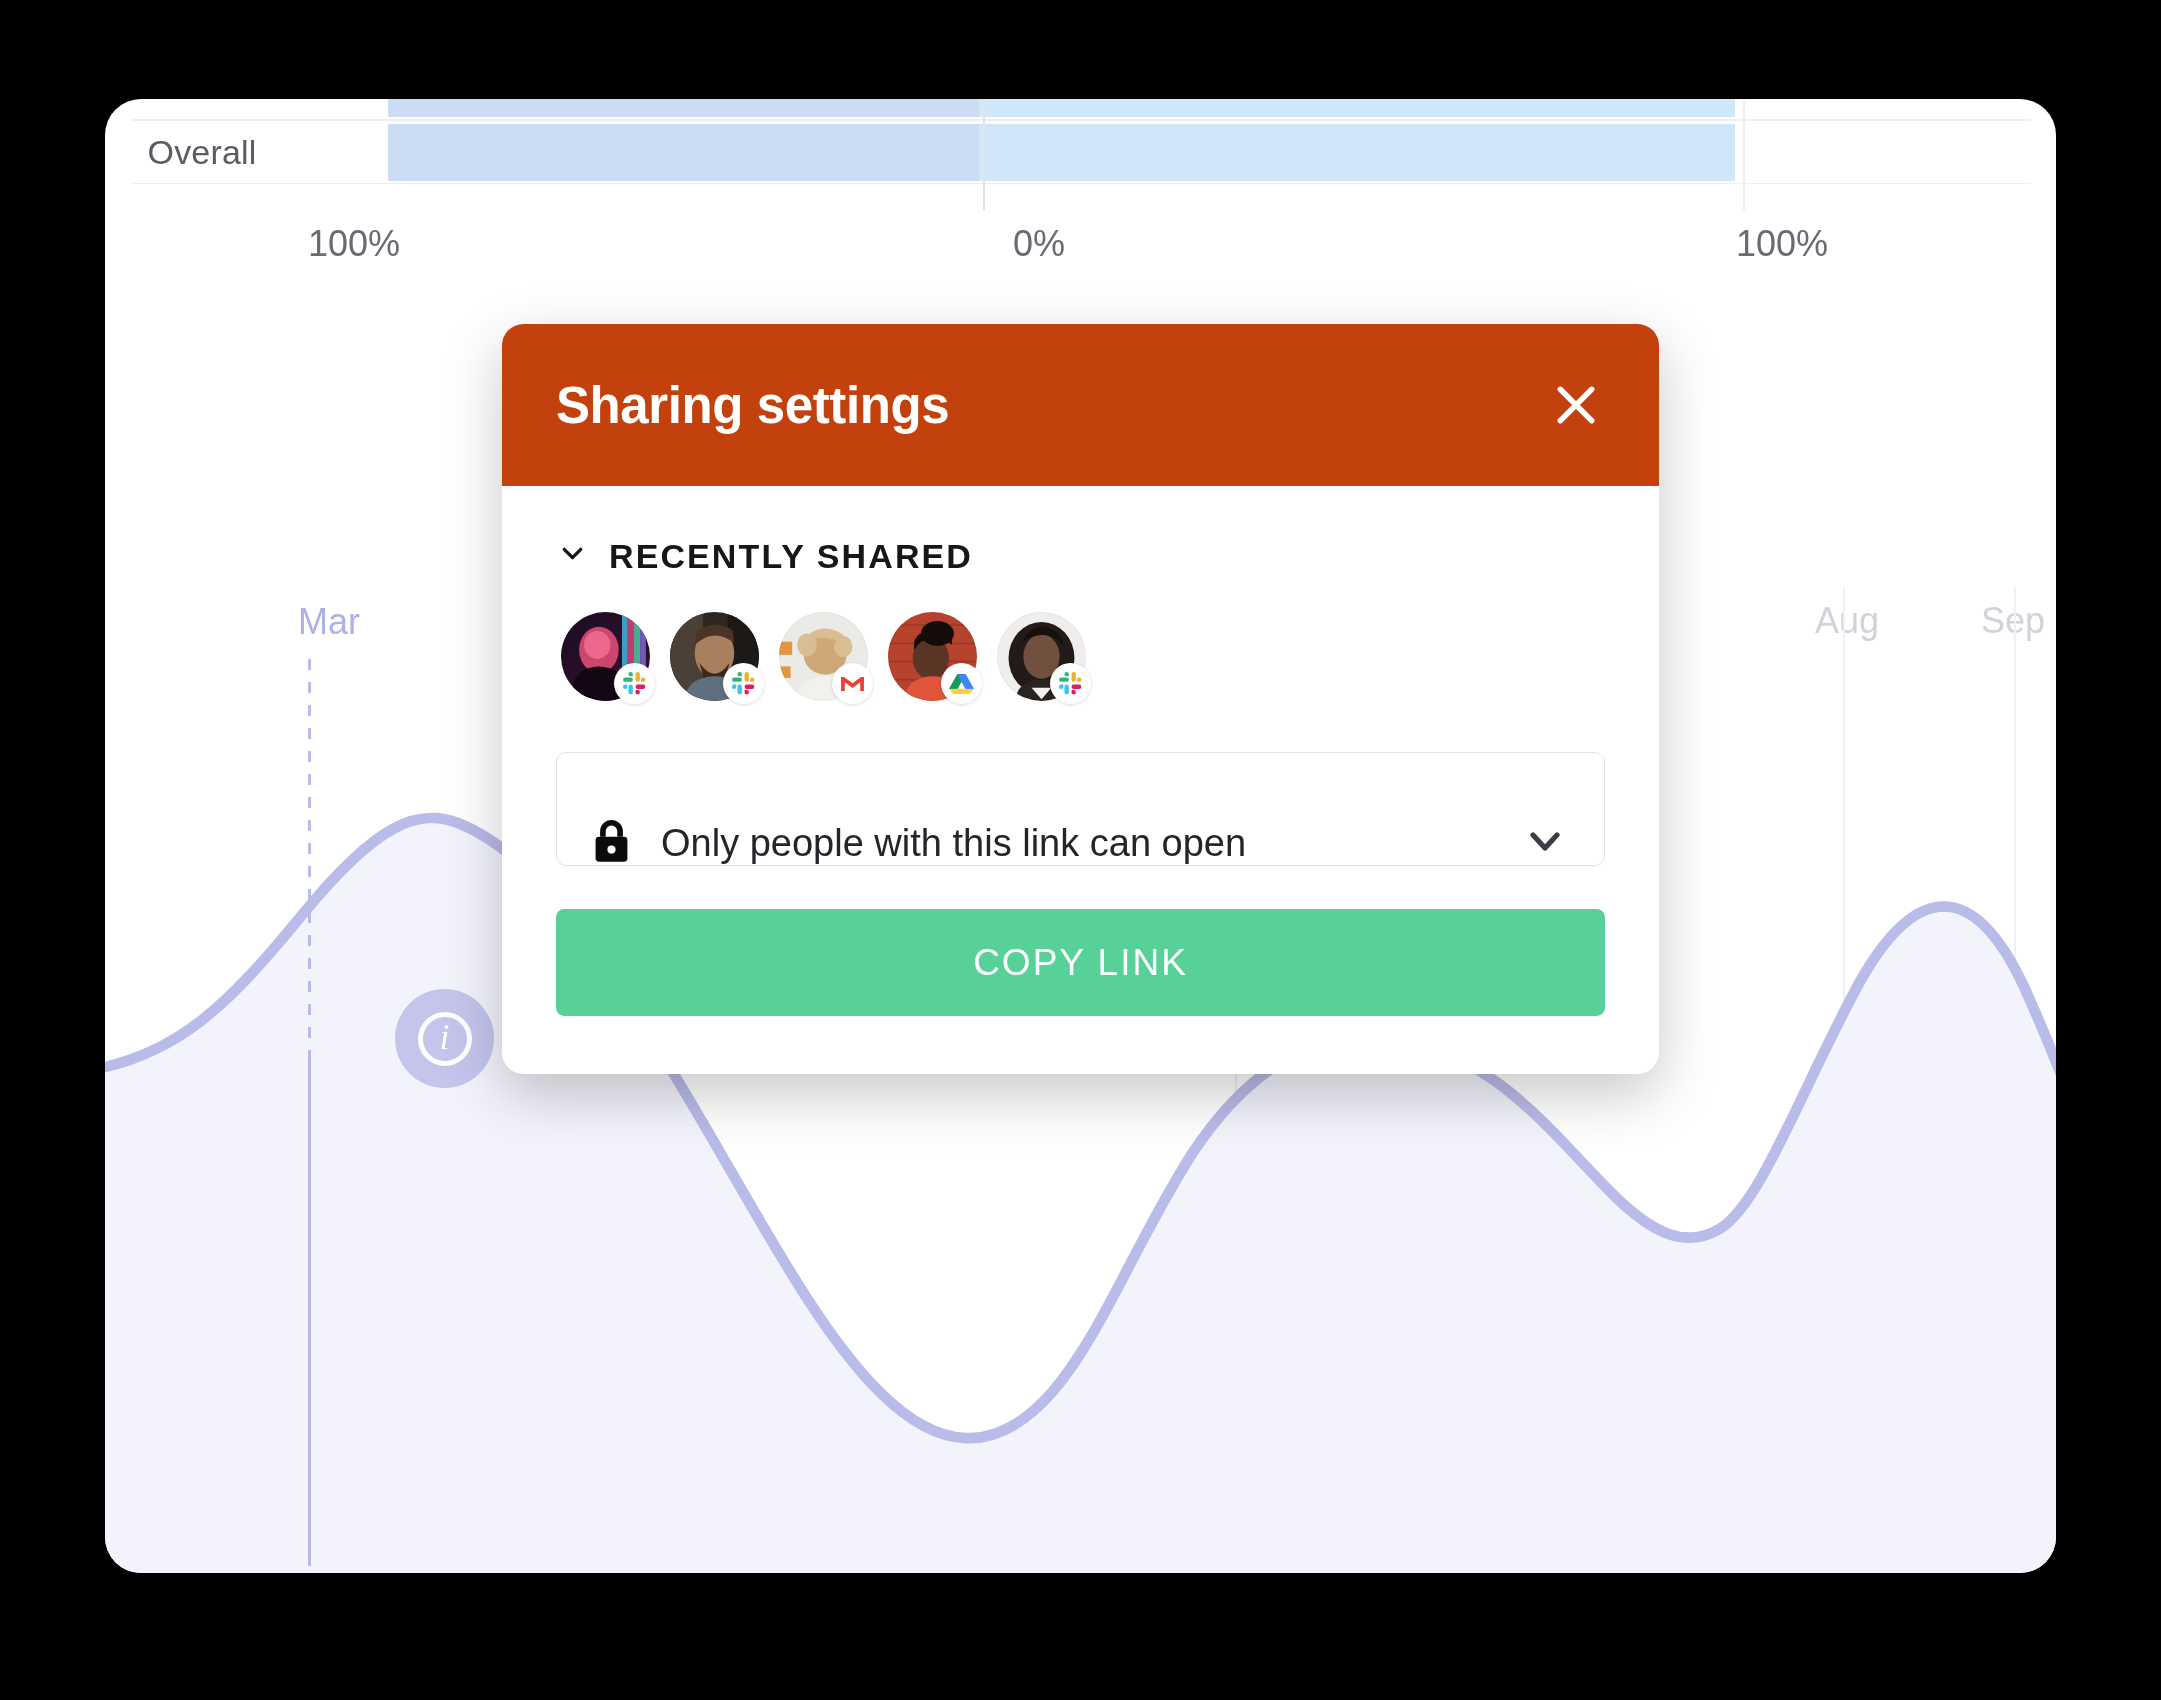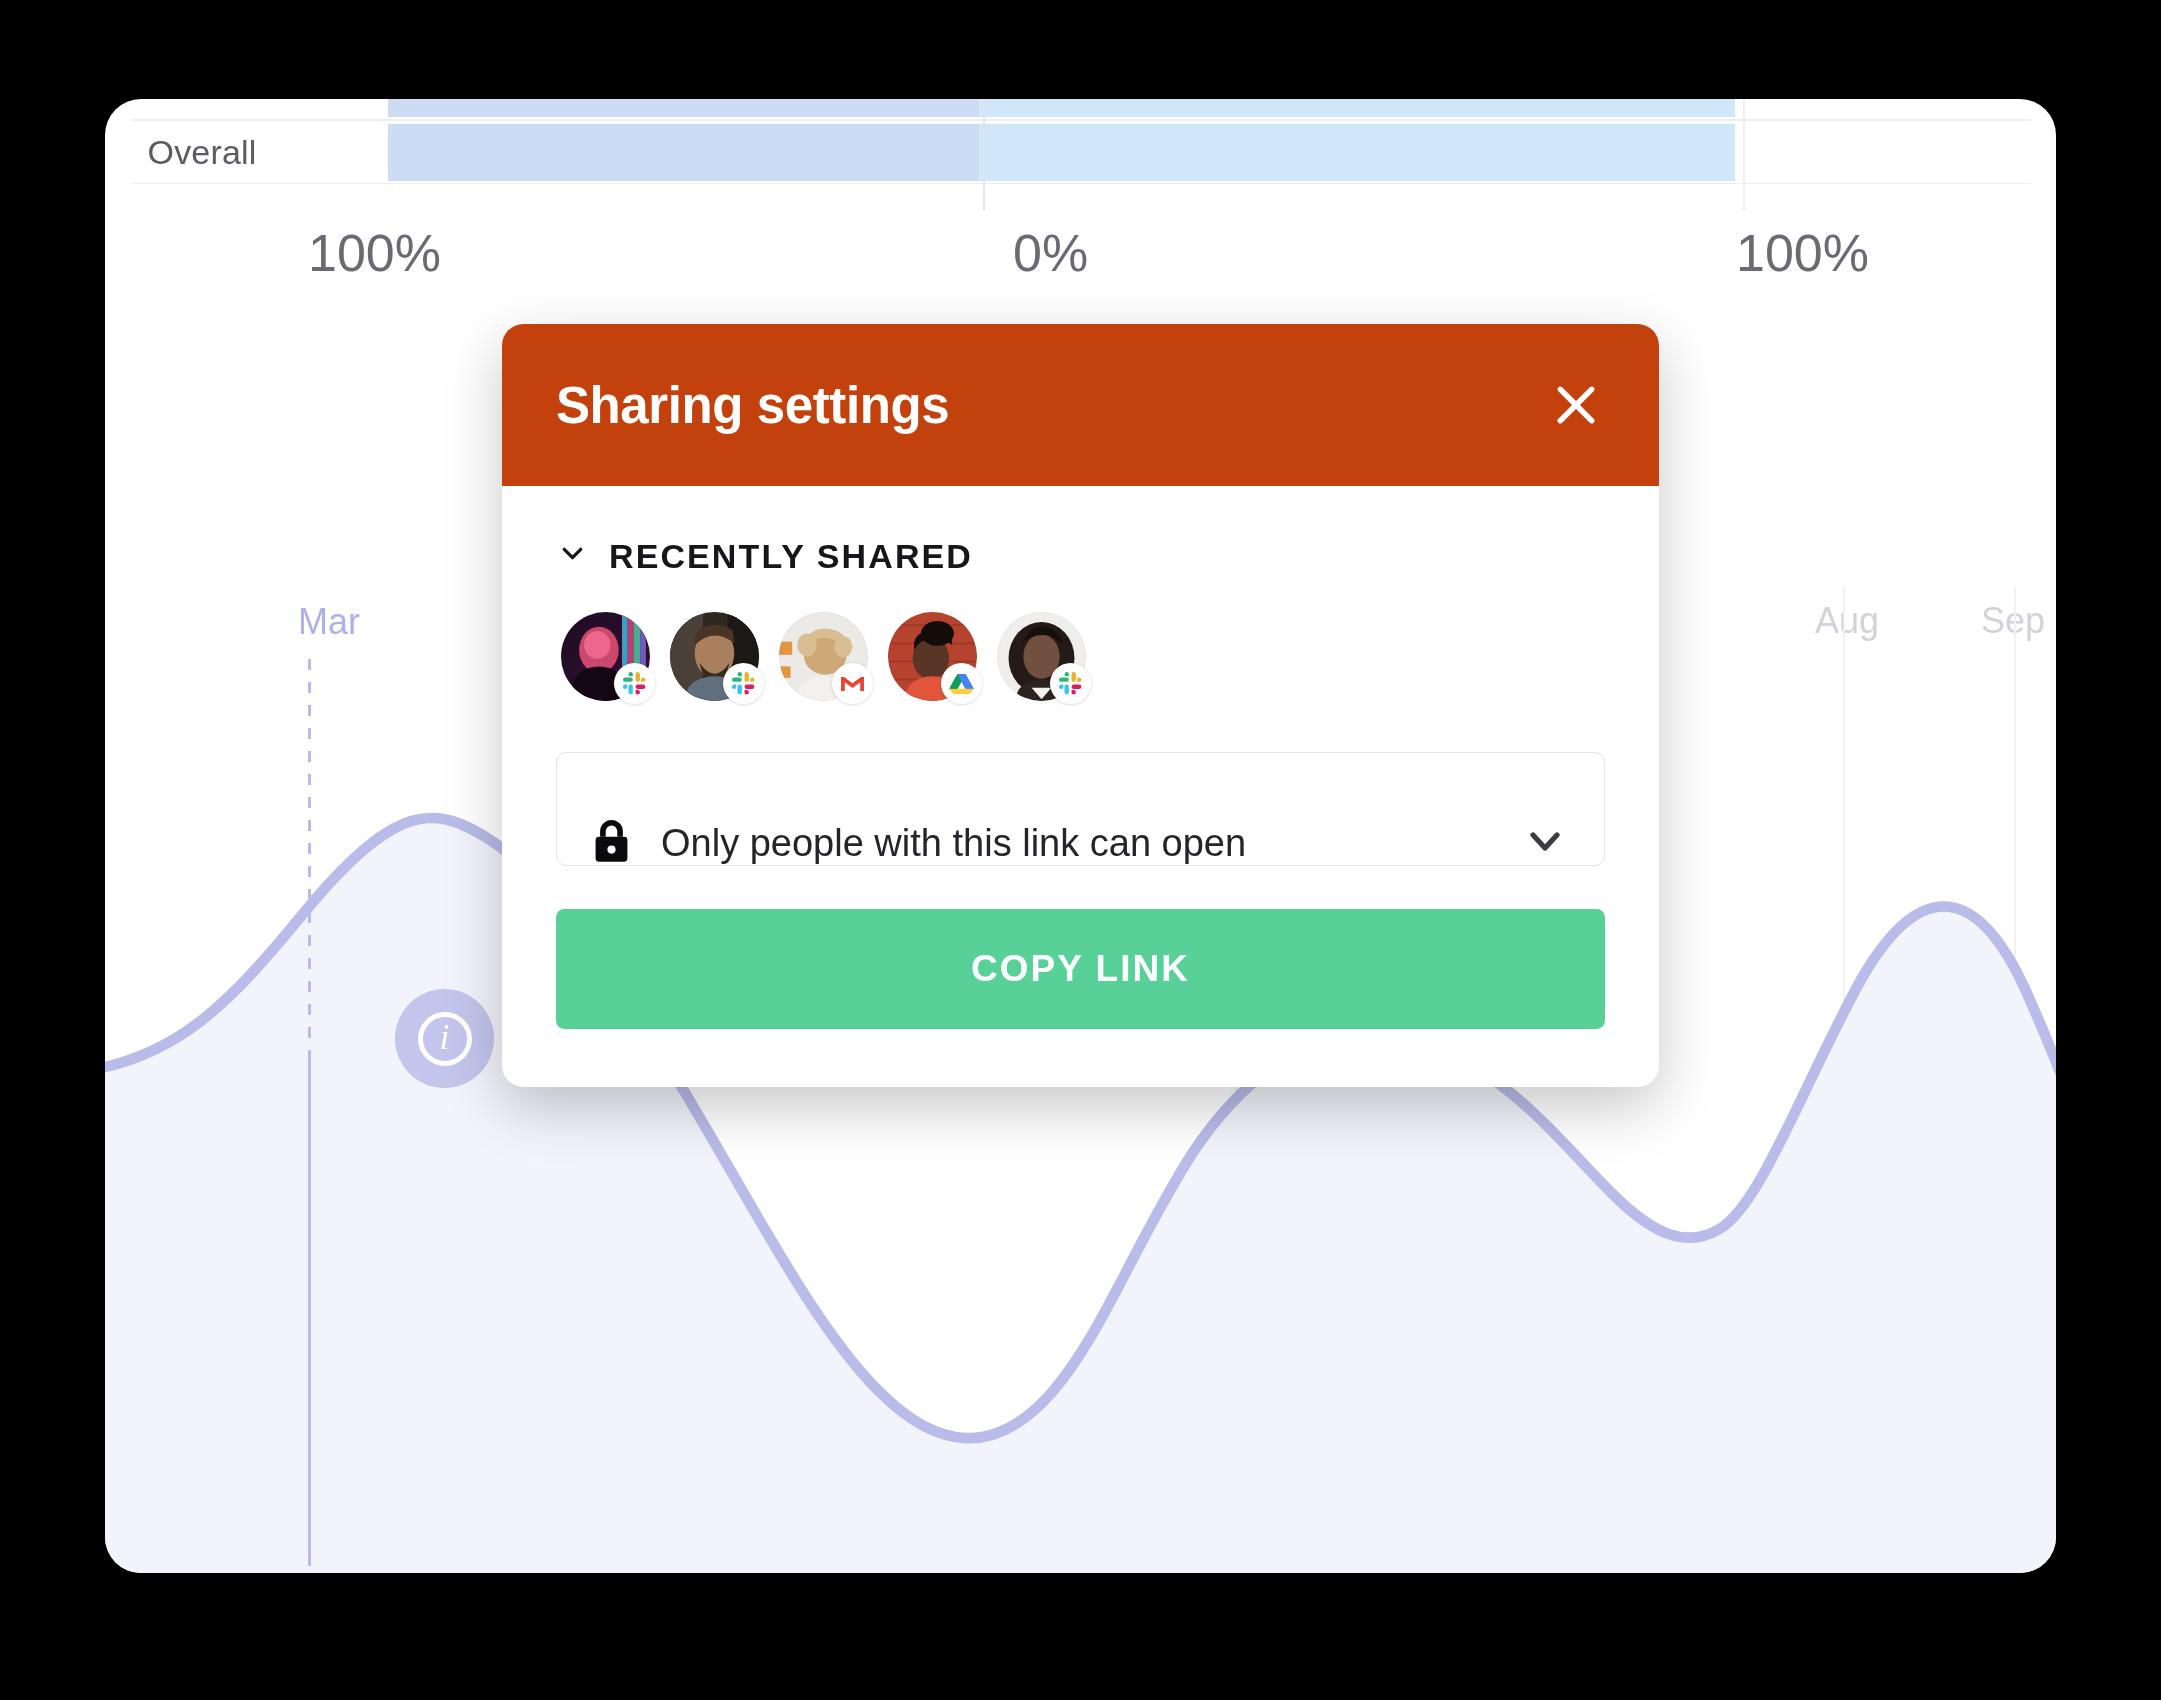--- a/index.html
+++ b/index.html
@@ -94,21 +94,21 @@
   }
 
   .axis-labels {
     position: absolute;
     left: 0; right: 0;
     top: 124px;
     height: 58px;
   }
   .axis-tick {
     position: absolute;
-    font-size: 52px;
+    font-size: 36px;
     color: #6a6a75;
     font-family: "Liberation Sans", sans-serif;
     white-space: nowrap;
   }
 
   
   .month-label {
     position: absolute;
     font-size: 36px;
     font-family: "Liberation Sans", sans-serif;
@@ -318,27 +318,27 @@
     font-size: 38px;
     color: #24242a;
     font-family: "Liberation Sans", sans-serif;
   }
   .caret { flex: none; display: block; }
 
   
   .copy-btn {
     display: block;
     width: 100%;
-    height: 120px;
+    height: 107px;
     border: none;
     border-radius: 8.2px;
     background: #57d197;
     color: #ffffff;
     font-size: 37px;
-    font-weight: bold;
+    font-weight: normal;
     letter-spacing: 2px;
     cursor: pointer;
     font-family: "Liberation Sans", sans-serif;
   }
 </style>
 </head>
 <body>
 
 <div class="screen">
 

